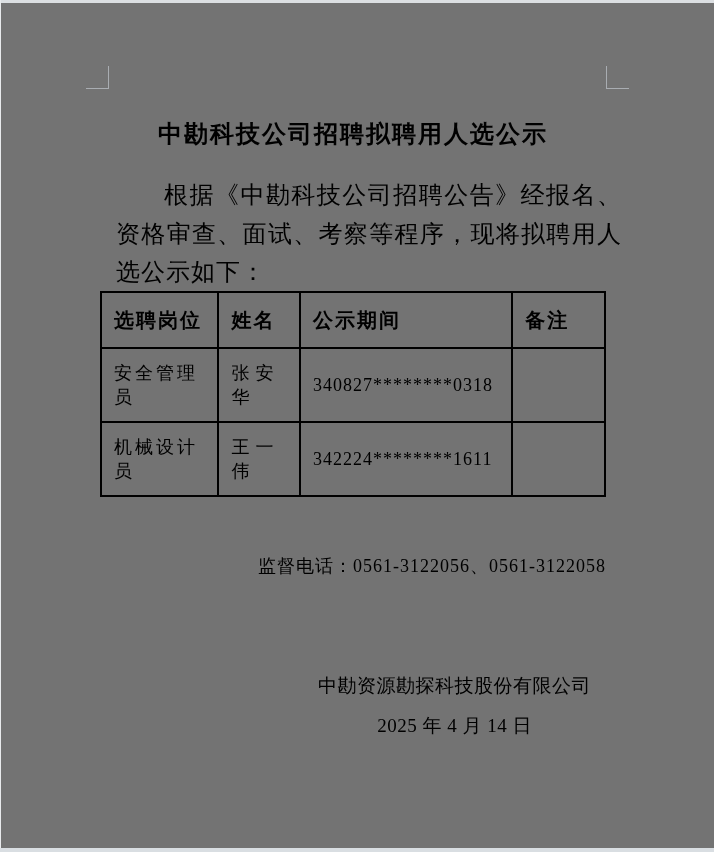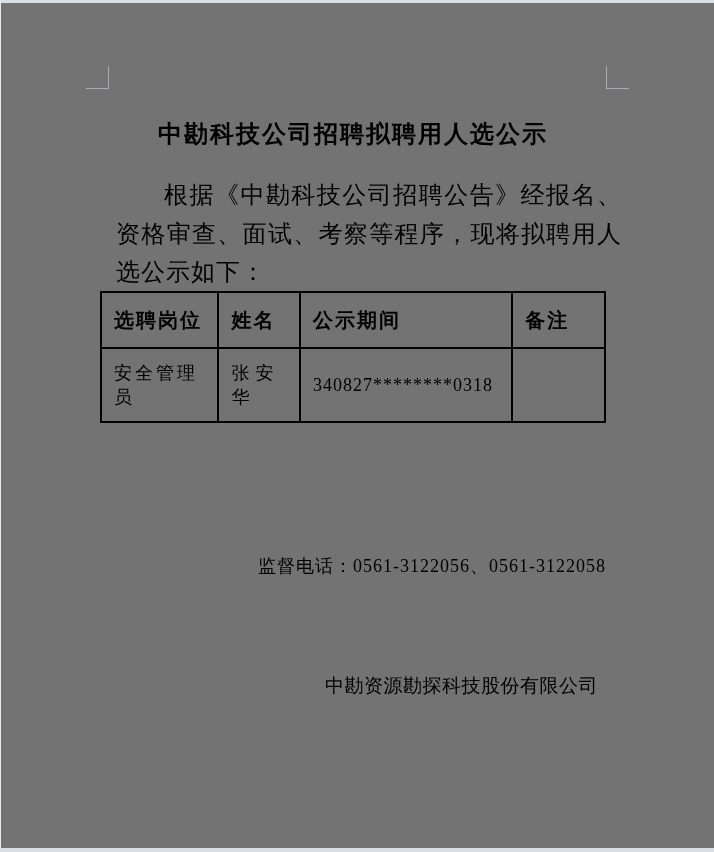--- a/index.html
+++ b/index.html
@@ -81,21 +81,21 @@
     font-size: 18px;
   }
   td.cell-position { letter-spacing: 3px; }
   td.cell-name     { letter-spacing: 6px; }
   td.cell-id       { letter-spacing: 1px; }
   .col-position { width: 23.3%; }
   .col-name     { width: 16.2%; }
   .col-id       { width: 42.1%; }
   .col-remark   { width: 18.4%; }
   .signature-block {
-    position: absolute; top: 666px; right: 116px;
+    position: absolute; top: 666px; right: 123px;
     text-align: center;
     font-size: 19px;
     line-height: 40px;
     letter-spacing: 0.5px;
   }
   .signature-company { white-space: nowrap; }
   .signature-date    { white-space: nowrap; }
 </style>
 </head>
 <body>
@@ -127,22 +127,29 @@
         <th>备注</th>
       </tr>
     </thead>
     <tbody>
       <tr>
         <td class="cell-position">安全管理员</td>
         <td class="cell-name">张安华</td>
         <td class="cell-id">340827********0318</td>
         <td class="cell-remark"></td>
       </tr>
+      <tr>
+        <td class="cell-position">机械设计员</td>
+        <td class="cell-name">王一伟</td>
+        <td class="cell-id">342224********1611</td>
+        <td class="cell-remark"></td>
+      </tr>
     </tbody>
   </table>
 
 
   <div class="phone-line">监督电话：0561-3122056、0561-3122058</div>
 
   <div class="signature-block">
     <div class="signature-company">中勘资源勘探科技股份有限公司</div>
+    <div class="signature-date">2025 年 4 月 14 日</div>
   </div>
 </div>
 
 </body></html>

